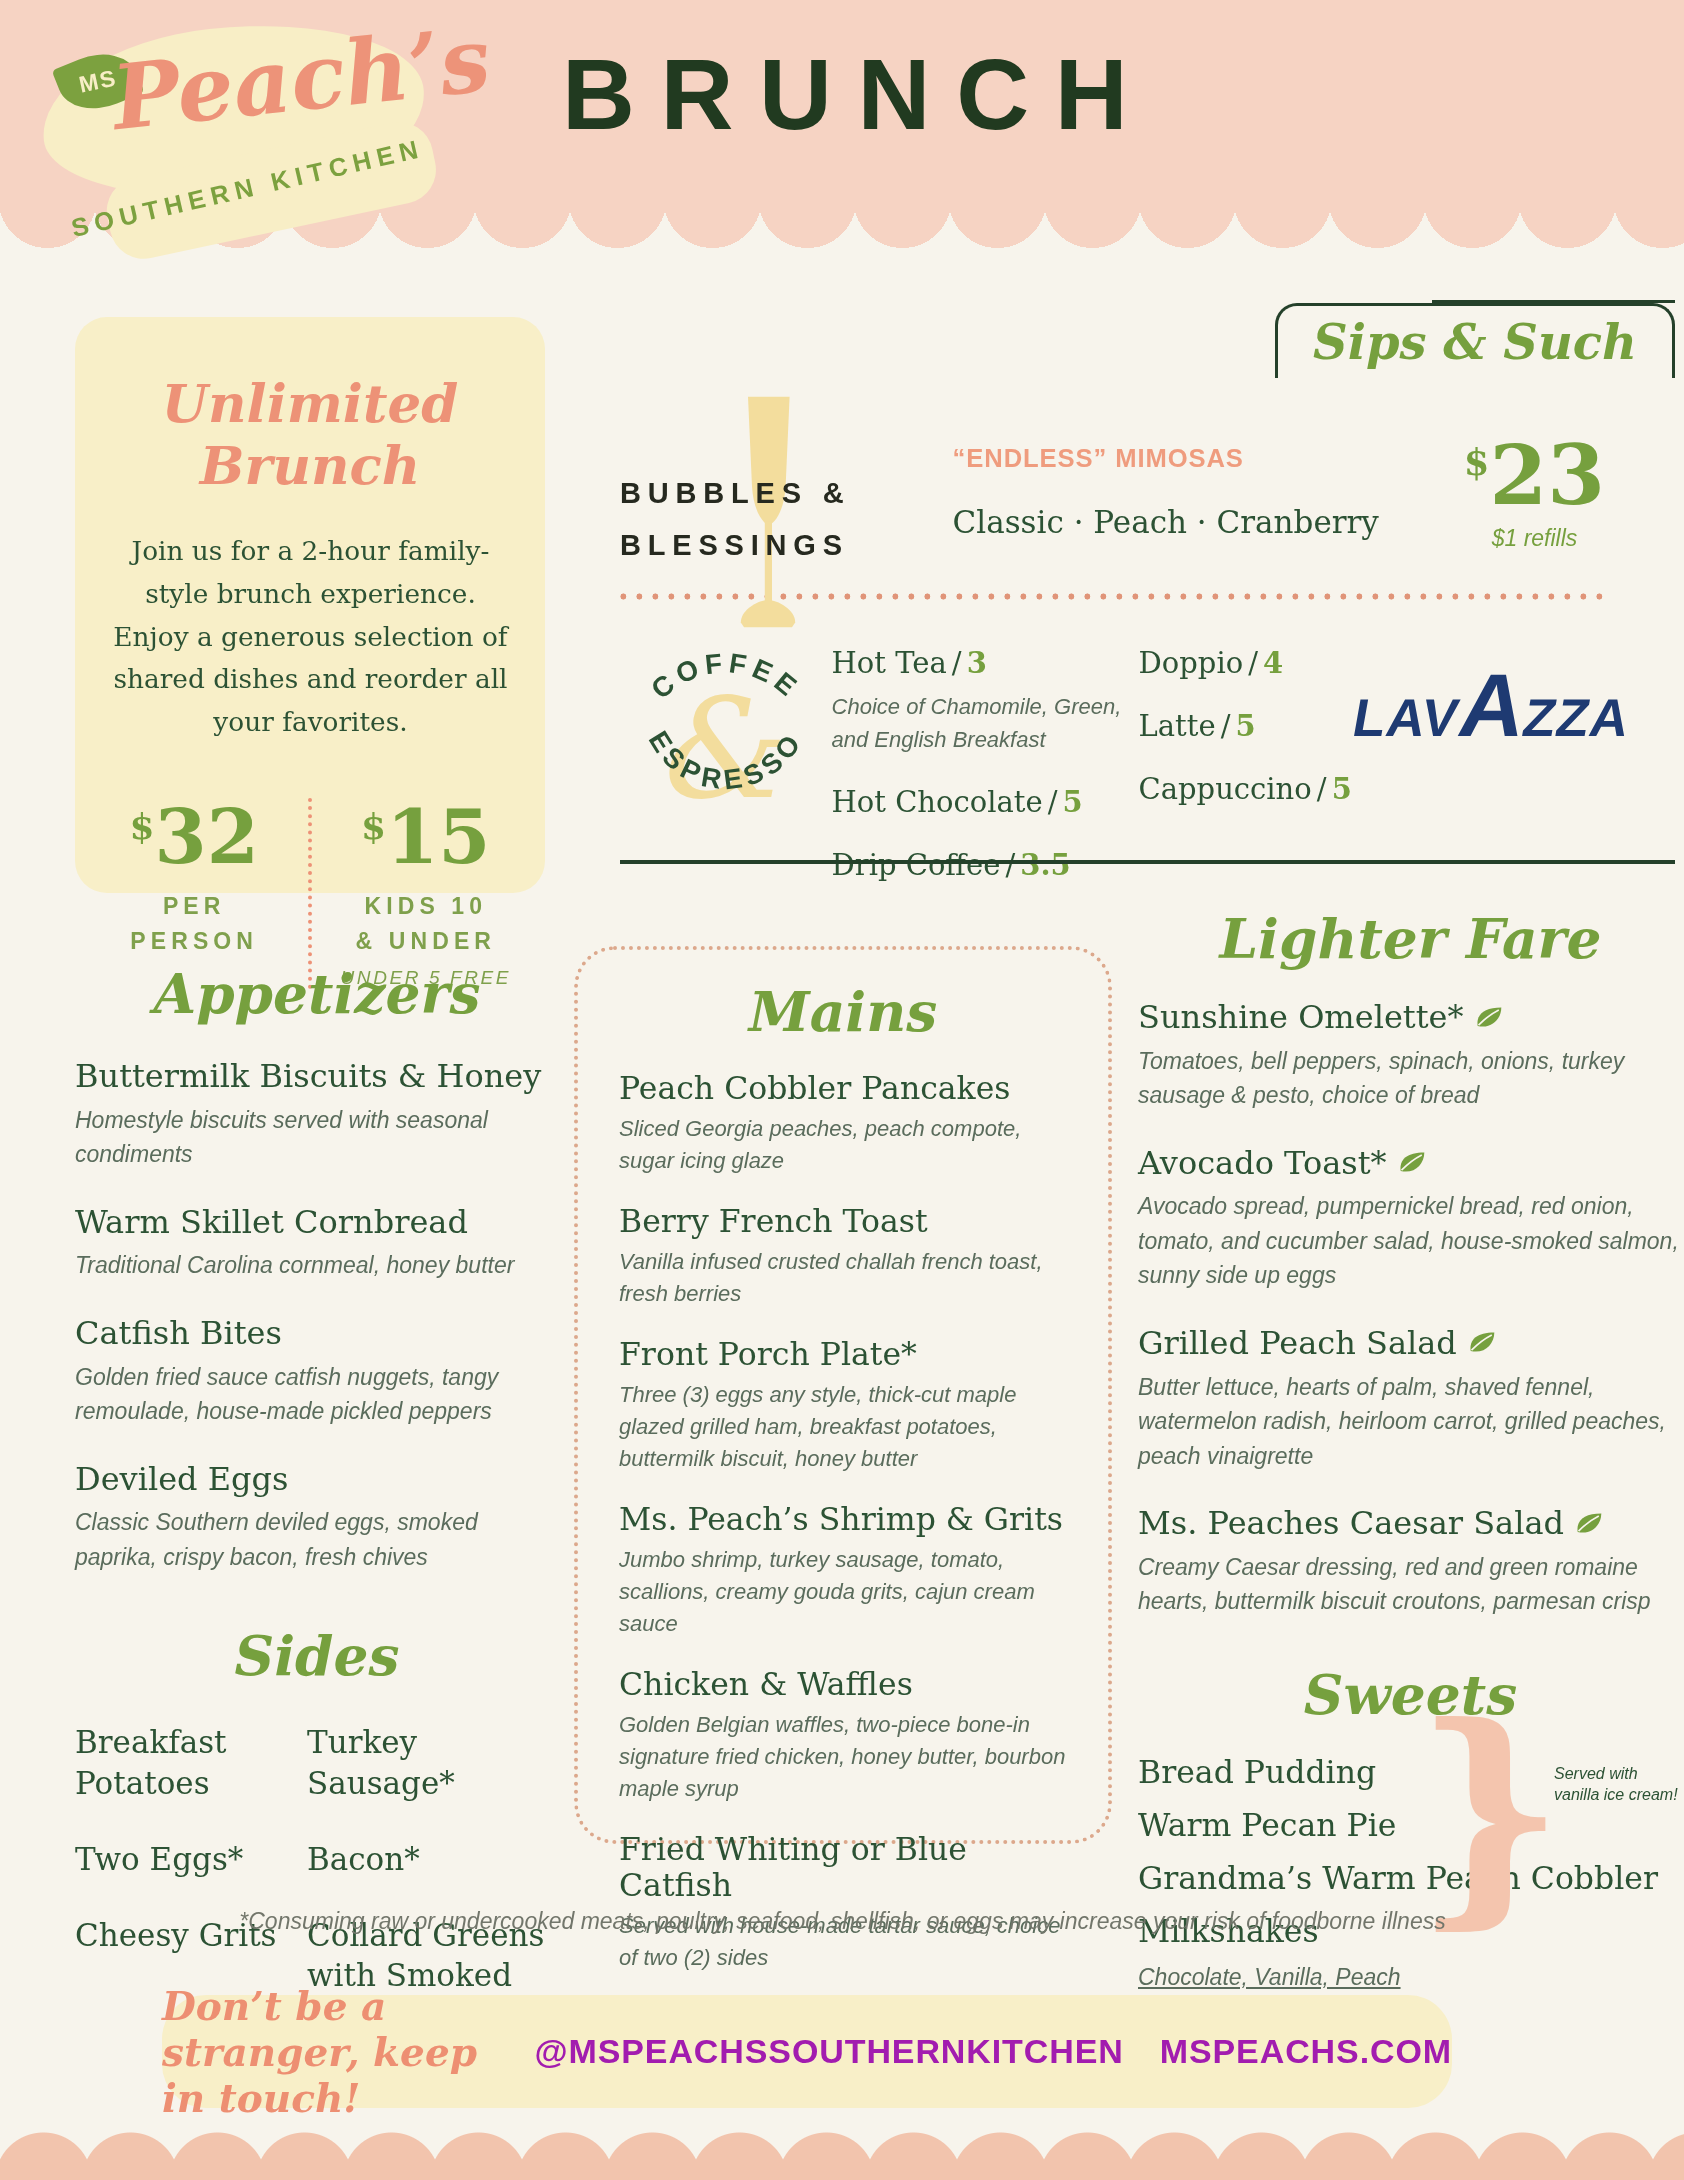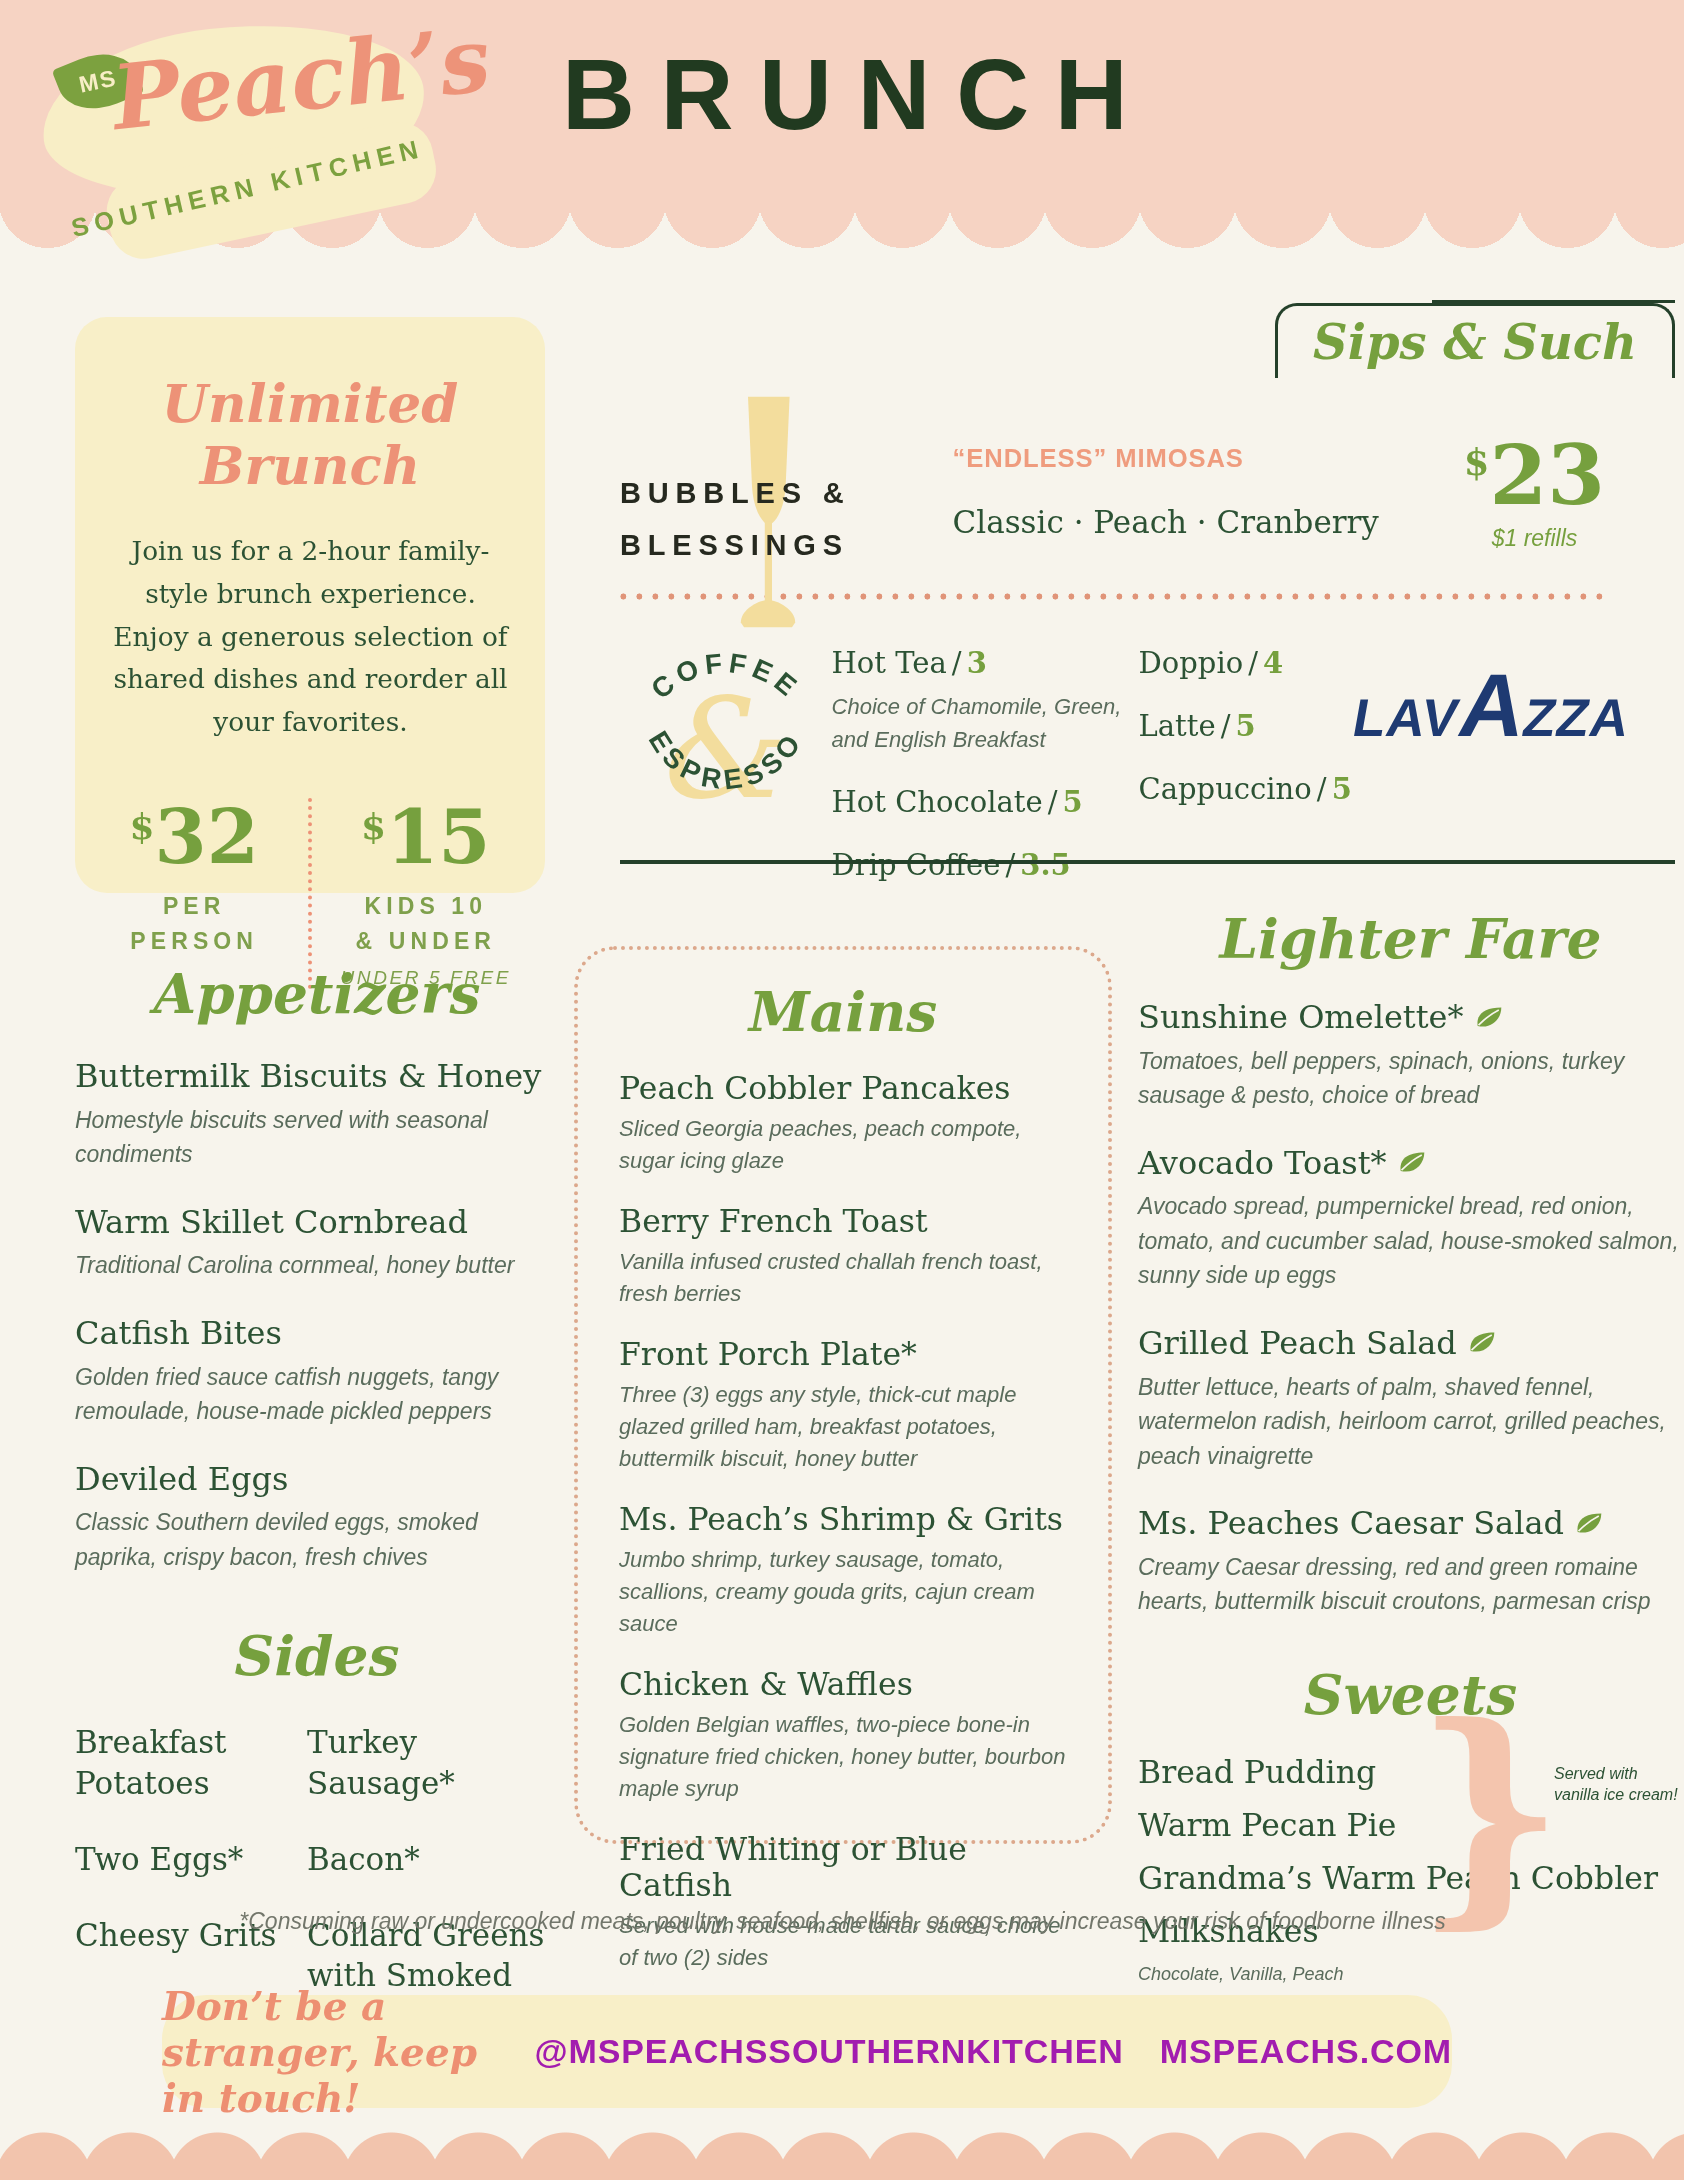--- a/index.html
+++ b/index.html
@@ -103,21 +103,21 @@
   .mains-box .mi-name { font-size:31.5px; }
   .mains-box .mi-desc { font-size:22px; line-height:1.45; }
   .col-left .sec-title { margin-bottom:31px; }
   .mains-box .sec-title { margin-bottom:25.6px; }
   .col-right .sec-title { margin-bottom:27px; }
   .sides-block { margin-top:49px; }
   .sides-grid { display:grid; grid-template-columns:1fr 1.2fr; column-gap:22px; margin-top:34px; }
   .side-item { font-family:"DejaVu Serif",serif; font-size:31px; color:#2C5234; line-height:1.3; margin-bottom:36px; }
   .sweets-block { margin-top:43px; position:relative; }
   .sw-item { font-family:"DejaVu Serif",serif; font-size:31.5px; color:#2C5234; margin-bottom:17px; }
-  .sw-desc { font-style:italic; font-size:18px; color:#5A6C5C; margin-top:-1.7px; }
+  .sw-desc { font-style:italic; font-size:23px; color:#5A6C5C; margin-top:-1.7px;text-decoration:underline; }
   .sw-brace { position:absolute; right:118px; top:56px; font-family:"DejaVu Serif",serif;
     font-size:234px; font-weight:bold; color:#F4C5AE; line-height:0.8; }
   .sw-note { position:absolute; right:0; top:101px; width:129px; text-align:left;
     font-style:italic; font-size:16px; color:#2C5234; line-height:1.35; }
   
   .disclaimer { position:absolute; left:0; top:1908px; width:100%; text-align:center;
     font-style:italic; font-size:23px; color:#72766B; }
   .footer-bar { position:absolute; left:162px; top:1995px; width:1290px; height:113px;
     background:#F8EFC8; border-radius:44px; display:flex; align-items:center; justify-content:center; gap:36px; }
   .tagline { font-size:39px; color:#ED8F72; }

